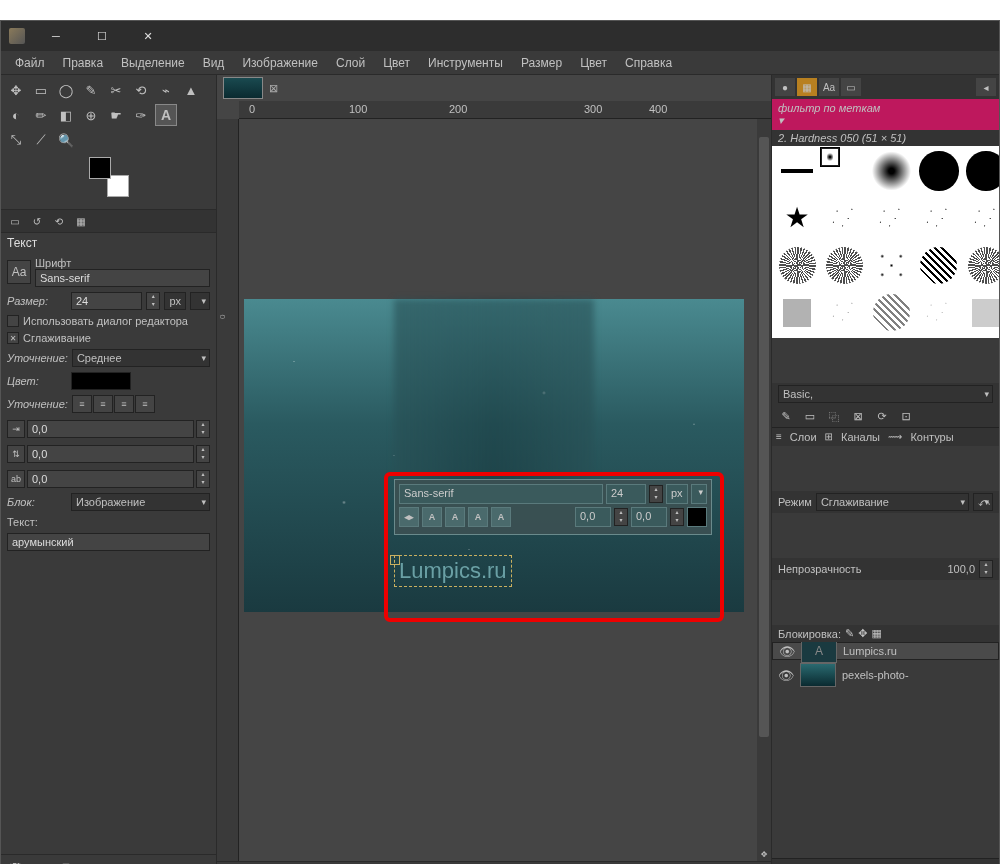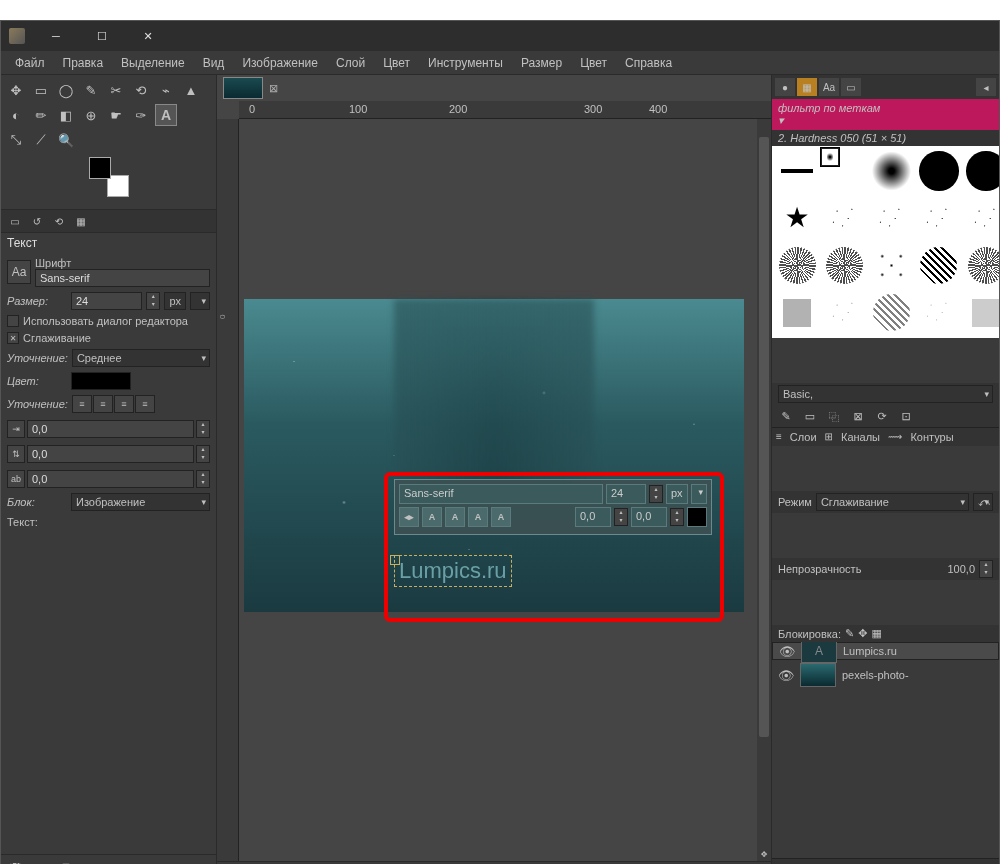--- a/index.html
+++ b/index.html
@@ -236,20 +236,21 @@
               <div>▾</div>
             </div>
     </div>
     <div class="row">
      <span class="label">Блок:</span>
      <div class="sel dd" style="flex:1;">Изображение</div>
     </div>
     <div class="row">
      <span>Текст:</span>
     </div>
+    <div class="input">арумынский</div>
    </div>
    <div class="leftbtm">
     <div class="b">💾</div>
     <div class="b">↶</div>
     <div class="b">🗑</div>
     <div class="b">⟲</div>
    </div>
   </div>
 
   <div class="center">

